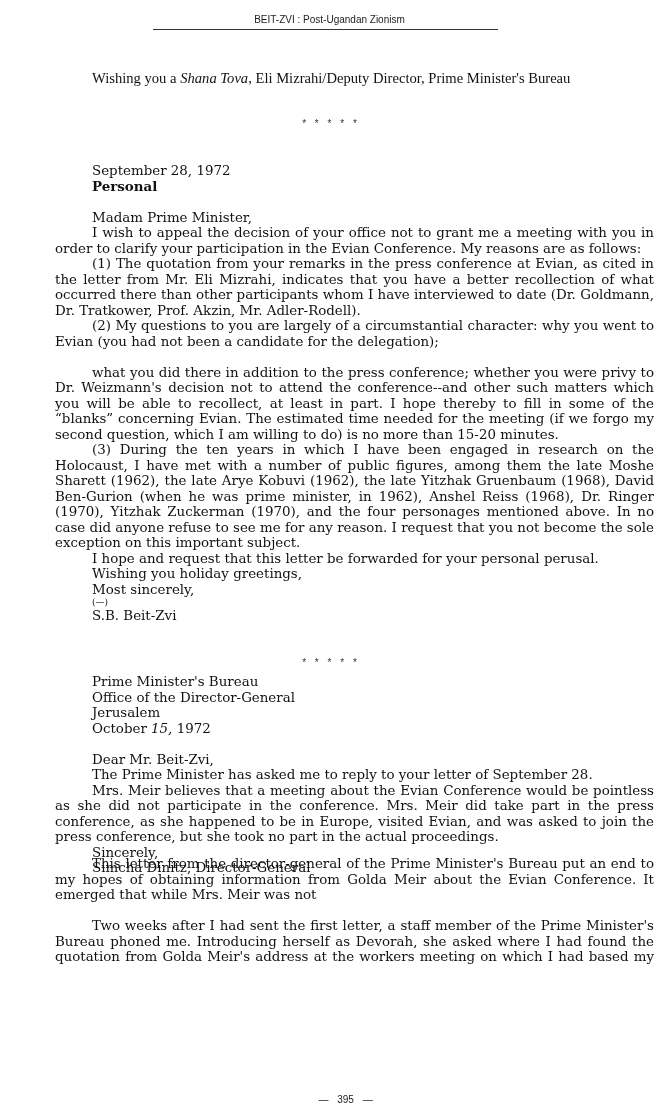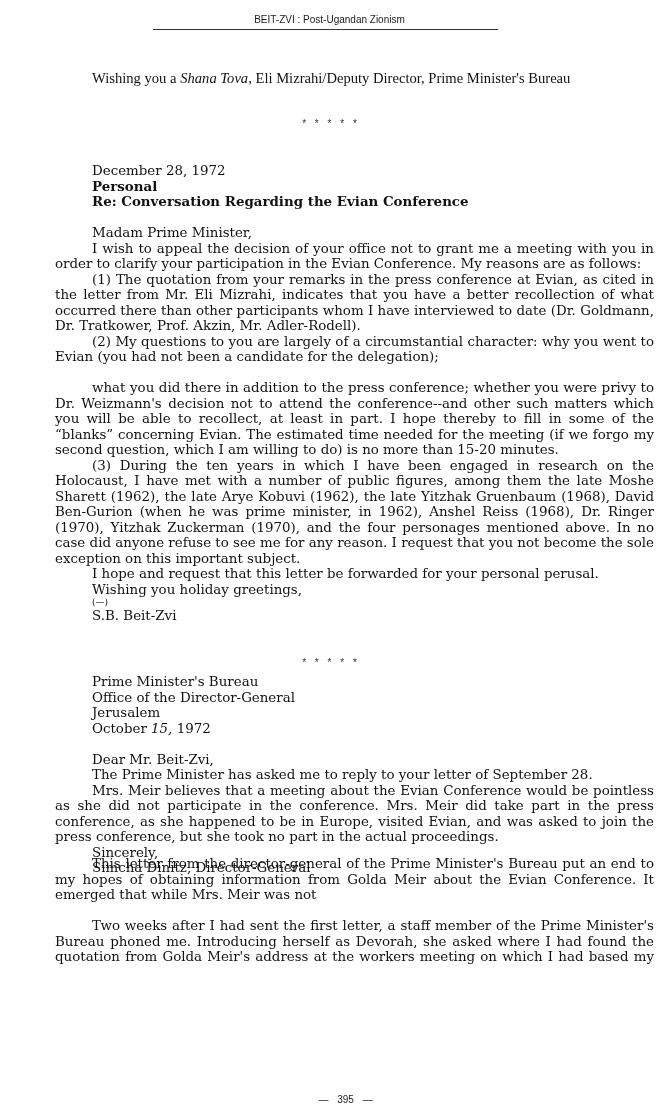--- a/index.html
+++ b/index.html
@@ -37,33 +37,33 @@
   <div class="running-head">BEIT-ZVI : Post-Ugandan Zionism</div>
   <div class="head-rule"></div>
 
   <div class="body" style="top:70px;">
     <p class="p cond" style="line-height:16px;"><span>Wishing you a </span><i>Shana Tova</i><span>, Eli Mizrahi/Deputy Director, Prime Minister's Bureau</span></p>
   </div>
 
   <div class="stars" style="top:118px;">* * * * *</div>
 
   <div class="body" style="top:163px;">
-    <p class="ind">December 28, 1972</p>
+    <p class="ind">September 28, 1972</p>
     <p class="ind bold">Personal</p>
-    <p class="ind bold">Re: Conversation Regarding the Evian Conference</p>
     <div class="blank"></div>
     <p class="ind">Madam Prime Minister,</p>
     <p class="p">I wish to appeal the decision of your office not to grant me a meeting with you in order to clarify your participation in the Evian Conference. My reasons are as follows:</p>
     <p class="p">(1) The quotation from your remarks in the press conference at Evian, as cited in the letter from Mr. Eli Mizrahi, indicates that you have a better recollection of what occurred there than other participants whom I have interviewed to date (Dr. Goldmann, Dr. Tratkower, Prof. Akzin, Mr. Adler-Rodell).</p>
     <p class="p">(2) My questions to you are largely of a circumstantial character: why you went to Evian (you had not been a candidate for the delegation);</p>
     <div class="blank"></div>
     <p class="p">what you did there in addition to the press conference; whether you were privy to Dr. Weizmann's decision not to attend the conference--and other such matters which you will be able to recollect, at least in part. I hope thereby to fill in some of the “blanks” concerning Evian. The estimated time needed for the meeting (if we forgo my second question, which I am willing to do) is no more than 15-20 minutes.</p>
     <p class="p">(3) During the ten years in which I have been engaged in research on the Holocaust, I have met with a number of public figures, among them the late Moshe Sharett (1962), the late Arye Kobuvi (1962), the late Yitzhak Gruenbaum (1968), David Ben-Gurion (when he was prime minister, in 1962), Anshel Reiss (1968), Dr. Ringer (1970), Yitzhak Zuckerman (1970), and the four personages mentioned above. In no case did anyone refuse to see me for any reason. I request that you not become the sole exception on this important subject.</p>
     <p class="ind">I hope and request that this letter be forwarded for your personal perusal.</p>
     <p class="ind">Wishing you holiday greetings,</p>
+    <p class="ind">Most sincerely,</p>
     <p class="ind small">(—)</p>
     <p class="ind">S.B. Beit-Zvi</p>
   </div>
 
   <div class="stars" style="top:657px;">* * * * *</div>
 
   <div class="body" style="top:674px;">
     <p class="ind">Prime Minister's Bureau</p>
     <p class="ind">Office of the Director-General</p>
     <p class="ind">Jerusalem</p>

